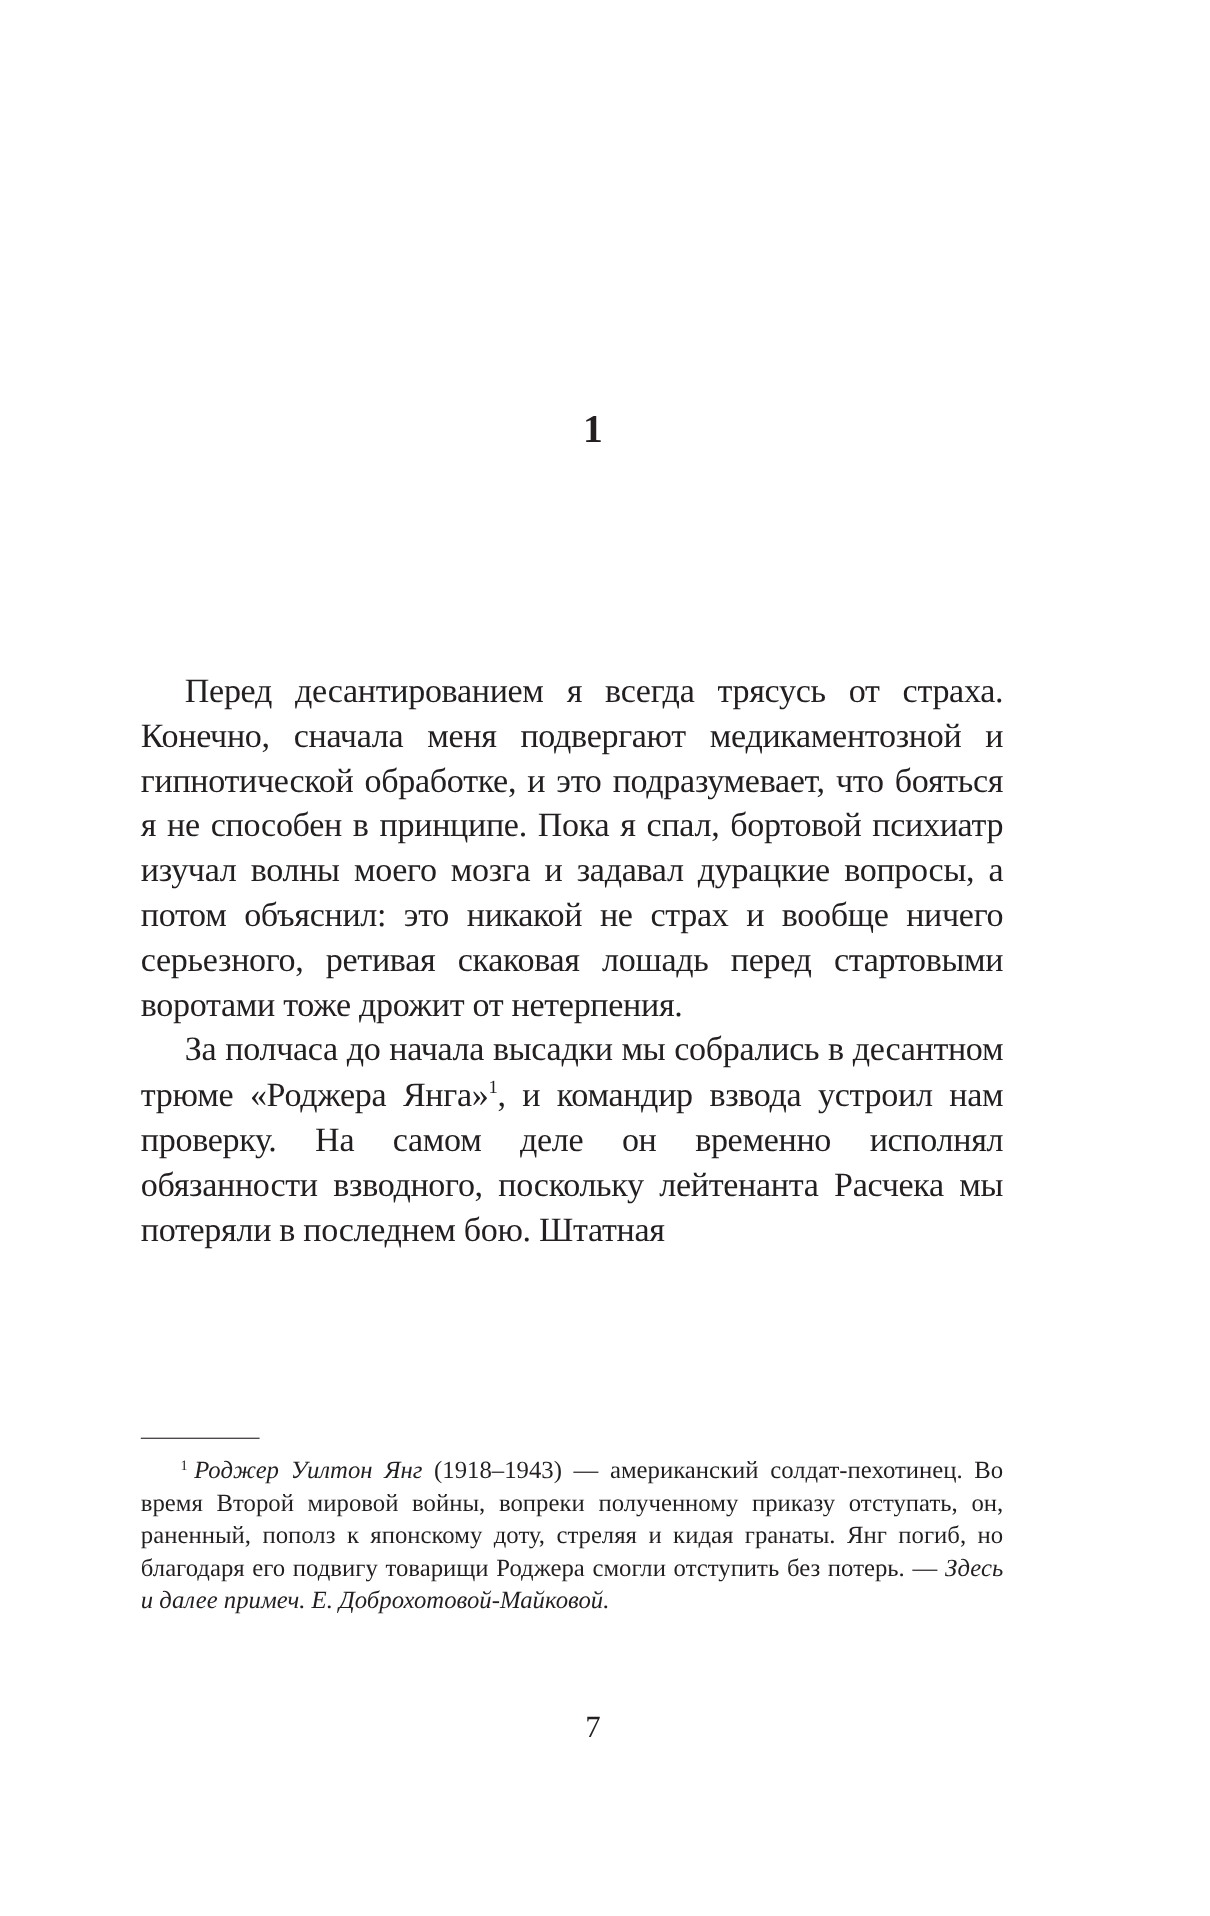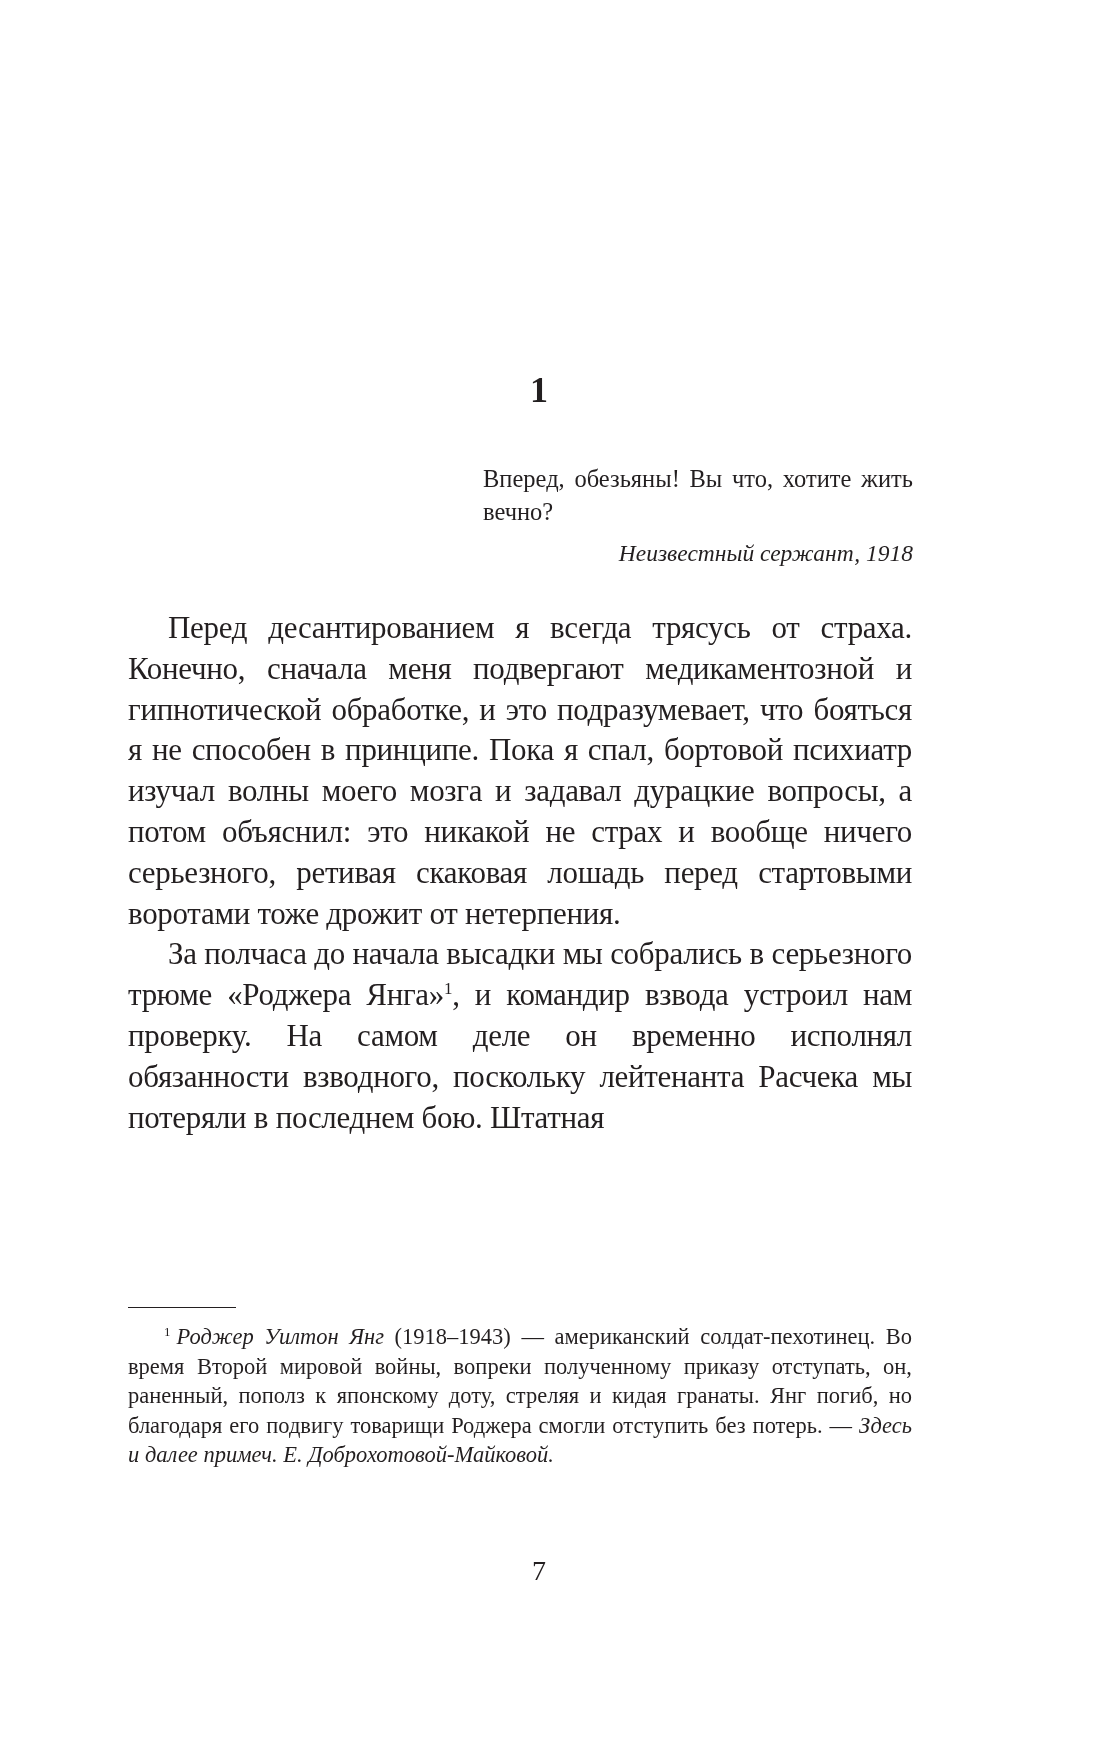--- a/index.html
+++ b/index.html
@@ -113,28 +113,24 @@
       box-sizing: border-box;
     }
   </style>
 </head>
 <body>
 
 <div class="page">
 
   <div class="chapter-num">1</div>
 
-  <div class="epigraph">
-    <p class="epigraph-text">Вперед, обезьяны! Вы что, хотите жить вечно?</p>
-    <p class="epigraph-source">Неизвестный сержант, 1918</p>
-  </div>
 
   <div class="body-text">
     <p>Перед десантированием я всегда трясусь от страха. Конечно, сначала меня подвергают медикаментозной и гипнотической обработке, и это подразумевает, что бояться я не способен в принципе. Пока я спал, бортовой психиатр изучал волны моего мозга и задавал дурацкие вопросы, а потом объяснил: это никакой не страх и вообще ничего серьезного, ретивая скаковая лошадь перед стартовыми воротами тоже дрожит от нетерпения.</p>
-    <p><span>За полчаса до начала высадки мы собрались в серьезного трюме «Роджера Янга»</span><sup class="fn-ref">1</sup><span>, и командир взвода устроил нам проверку. На самом деле он временно исполнял обязанности взводного, поскольку лейтенанта Расчека мы потеряли в последнем бою. Штатная</span></p>
+    <p><span>За полчаса до начала высадки мы собрались в десантном трюме «Роджера Янга»</span><sup class="fn-ref">1</sup><span>, и командир взвода устроил нам проверку. На самом деле он временно исполнял обязанности взводного, поскольку лейтенанта Расчека мы потеряли в последнем бою. Штатная</span></p>
   </div>
 
   <div class="fn-rule"></div>
 
   <p class="footnote"><span class="fn-mark">1</span><i>Роджер Уилтон Янг</i><span> (1918–1943) — американский солдат-пехотинец. Во время Второй мировой войны, вопреки полученному приказу отступать, он, раненный, пополз к японскому доту, стреляя и кидая гранаты. Янг погиб, но благодаря его подвигу товарищи Роджера смогли отступить без потерь. — </span><i>Здесь и далее примеч. Е. Доброхотовой-Майковой.</i></p>
 
   <div class="page-number">7</div>
 
 </div>
 

